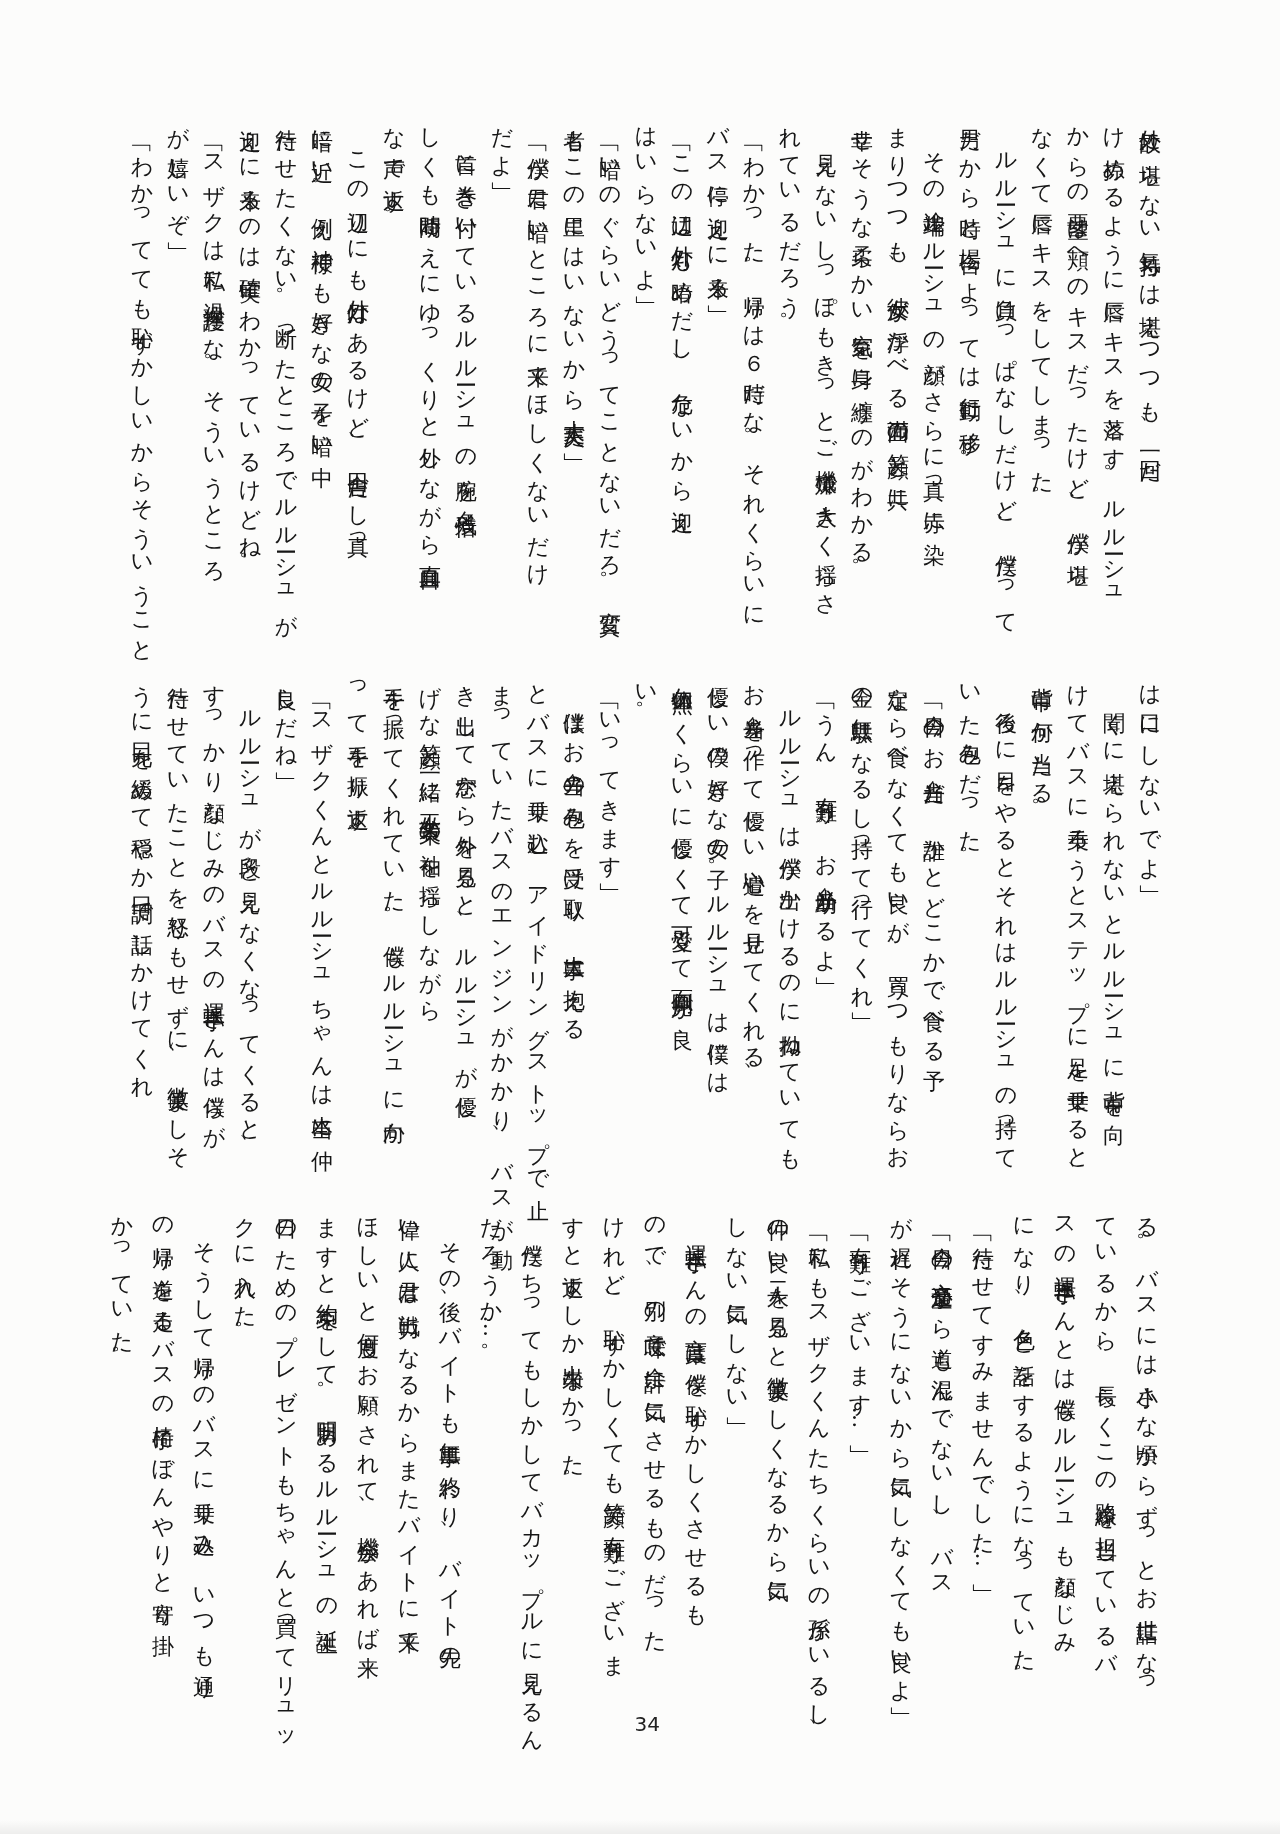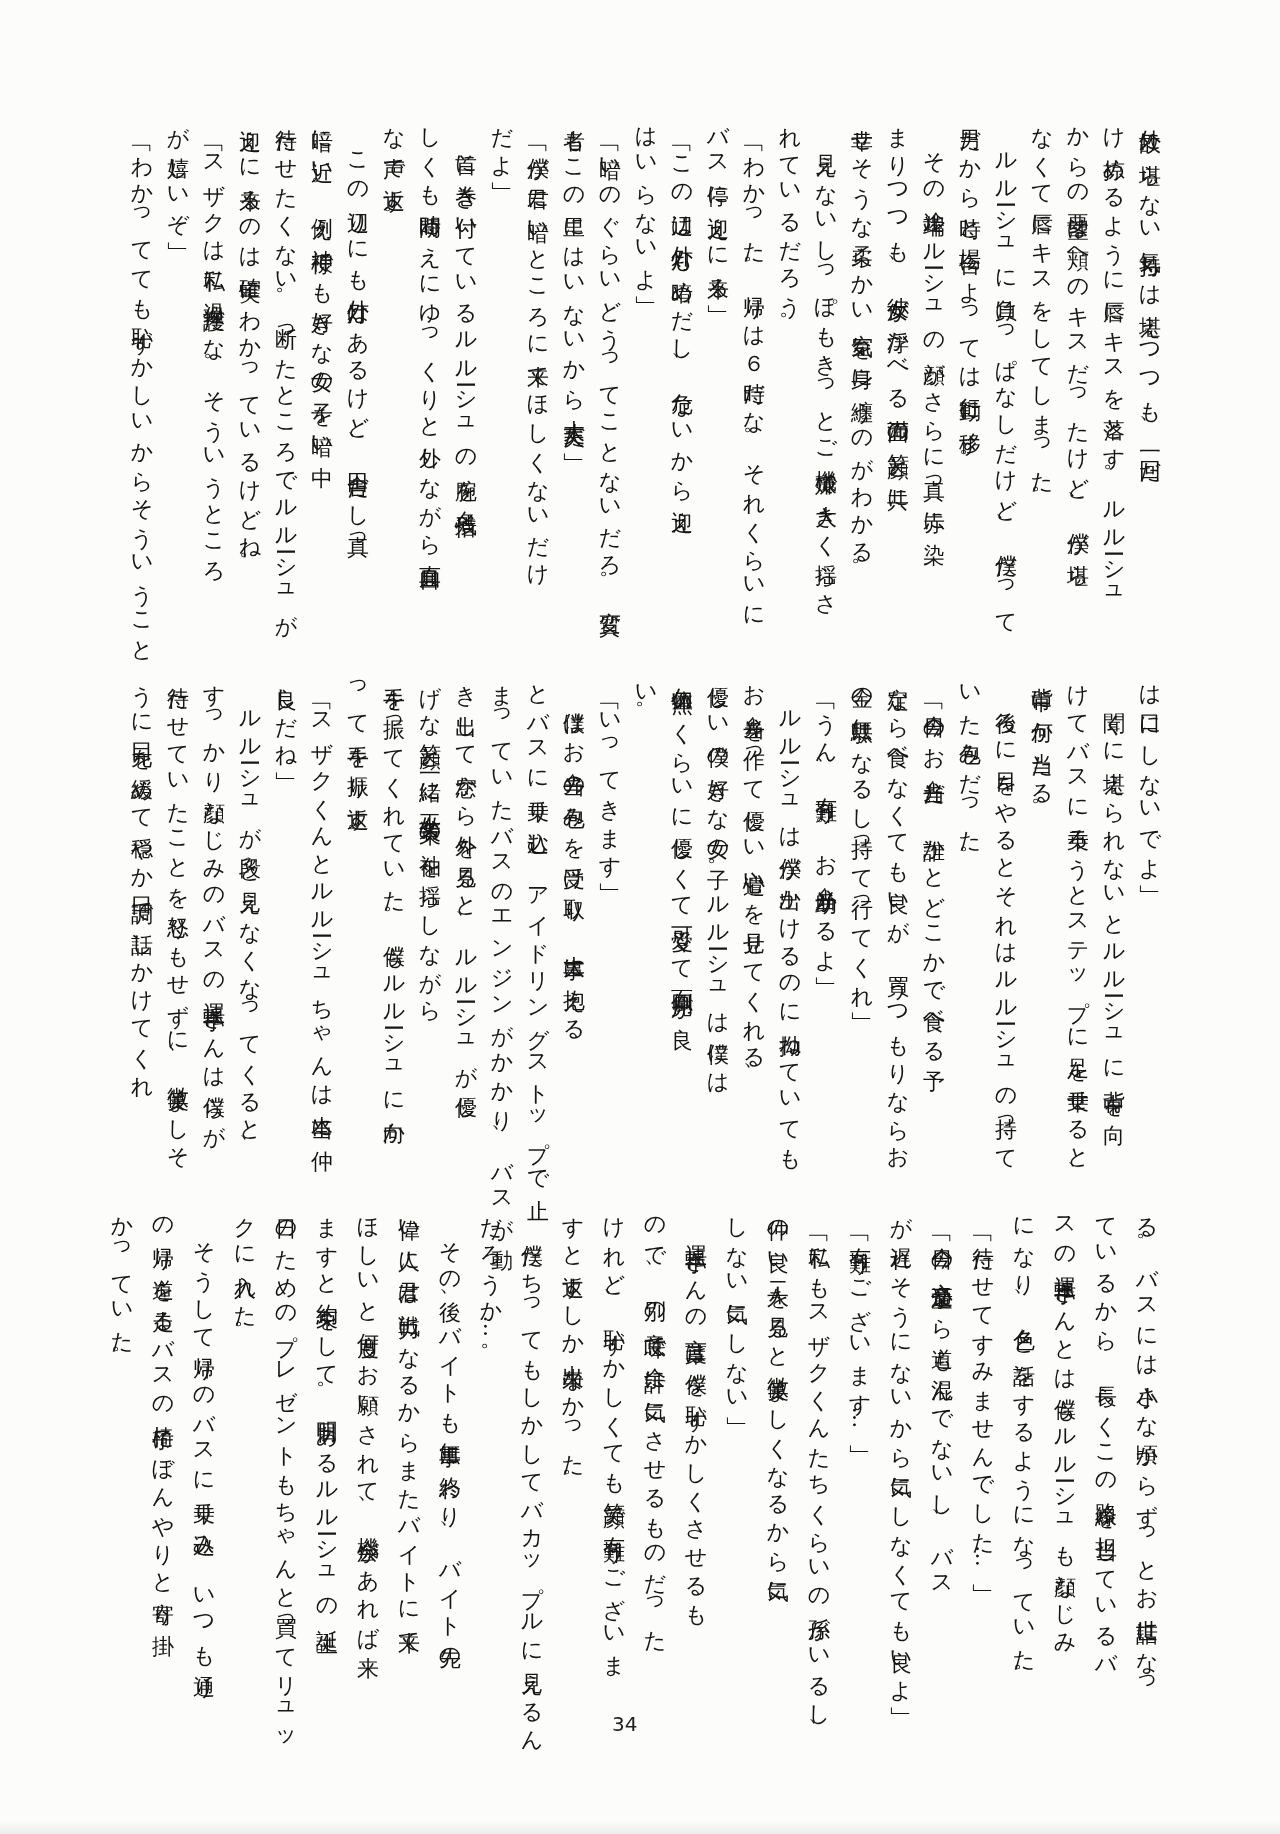--- a/index.html
+++ b/index.html
@@ -31,21 +31,21 @@
     white-space:pre;
   }
   #band-top   {top:112px;}
   #band-top p, #band-middle p {line-height:36px;}
   #band-middle{top:670px;}
   #band-bottom{top:1202px;}
   #band-bottom p{line-height:41px;}
   .page-number{
     position:absolute;
     top:1712px;left:612px;width:48px;
-    text-align:left;
+    text-align:right;
     font-family:"DejaVu Sans","Liberation Sans",sans-serif;
     font-size:20px;color:#222;
   }
 </style>
 </head>
 <body>
 
 <div class="page">
 
   <div class="band" id="band-top">

